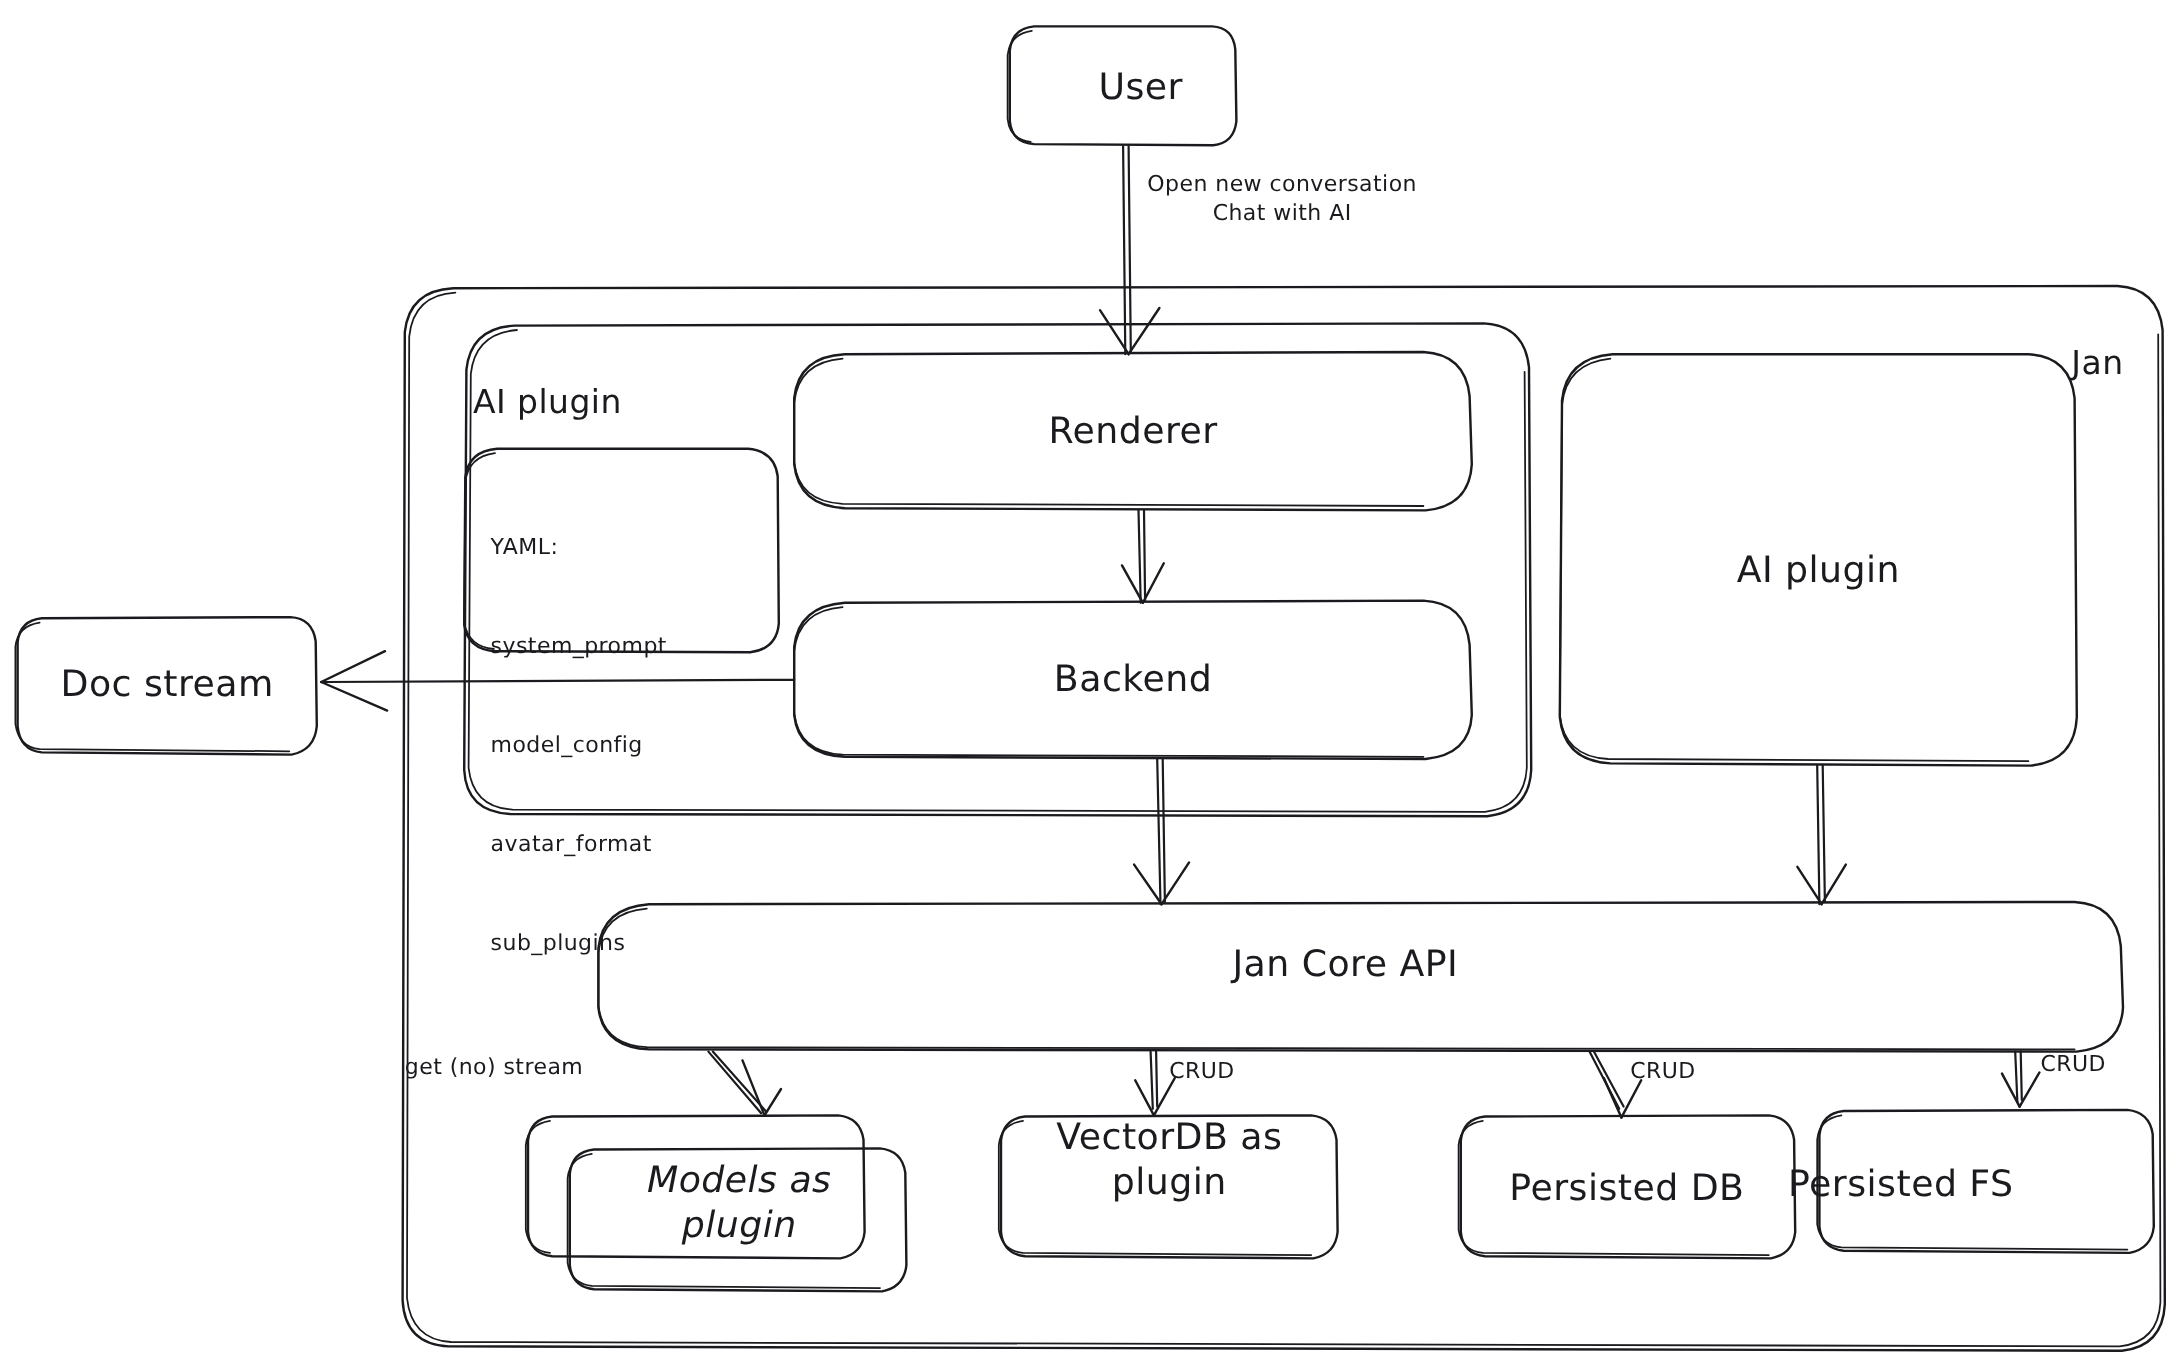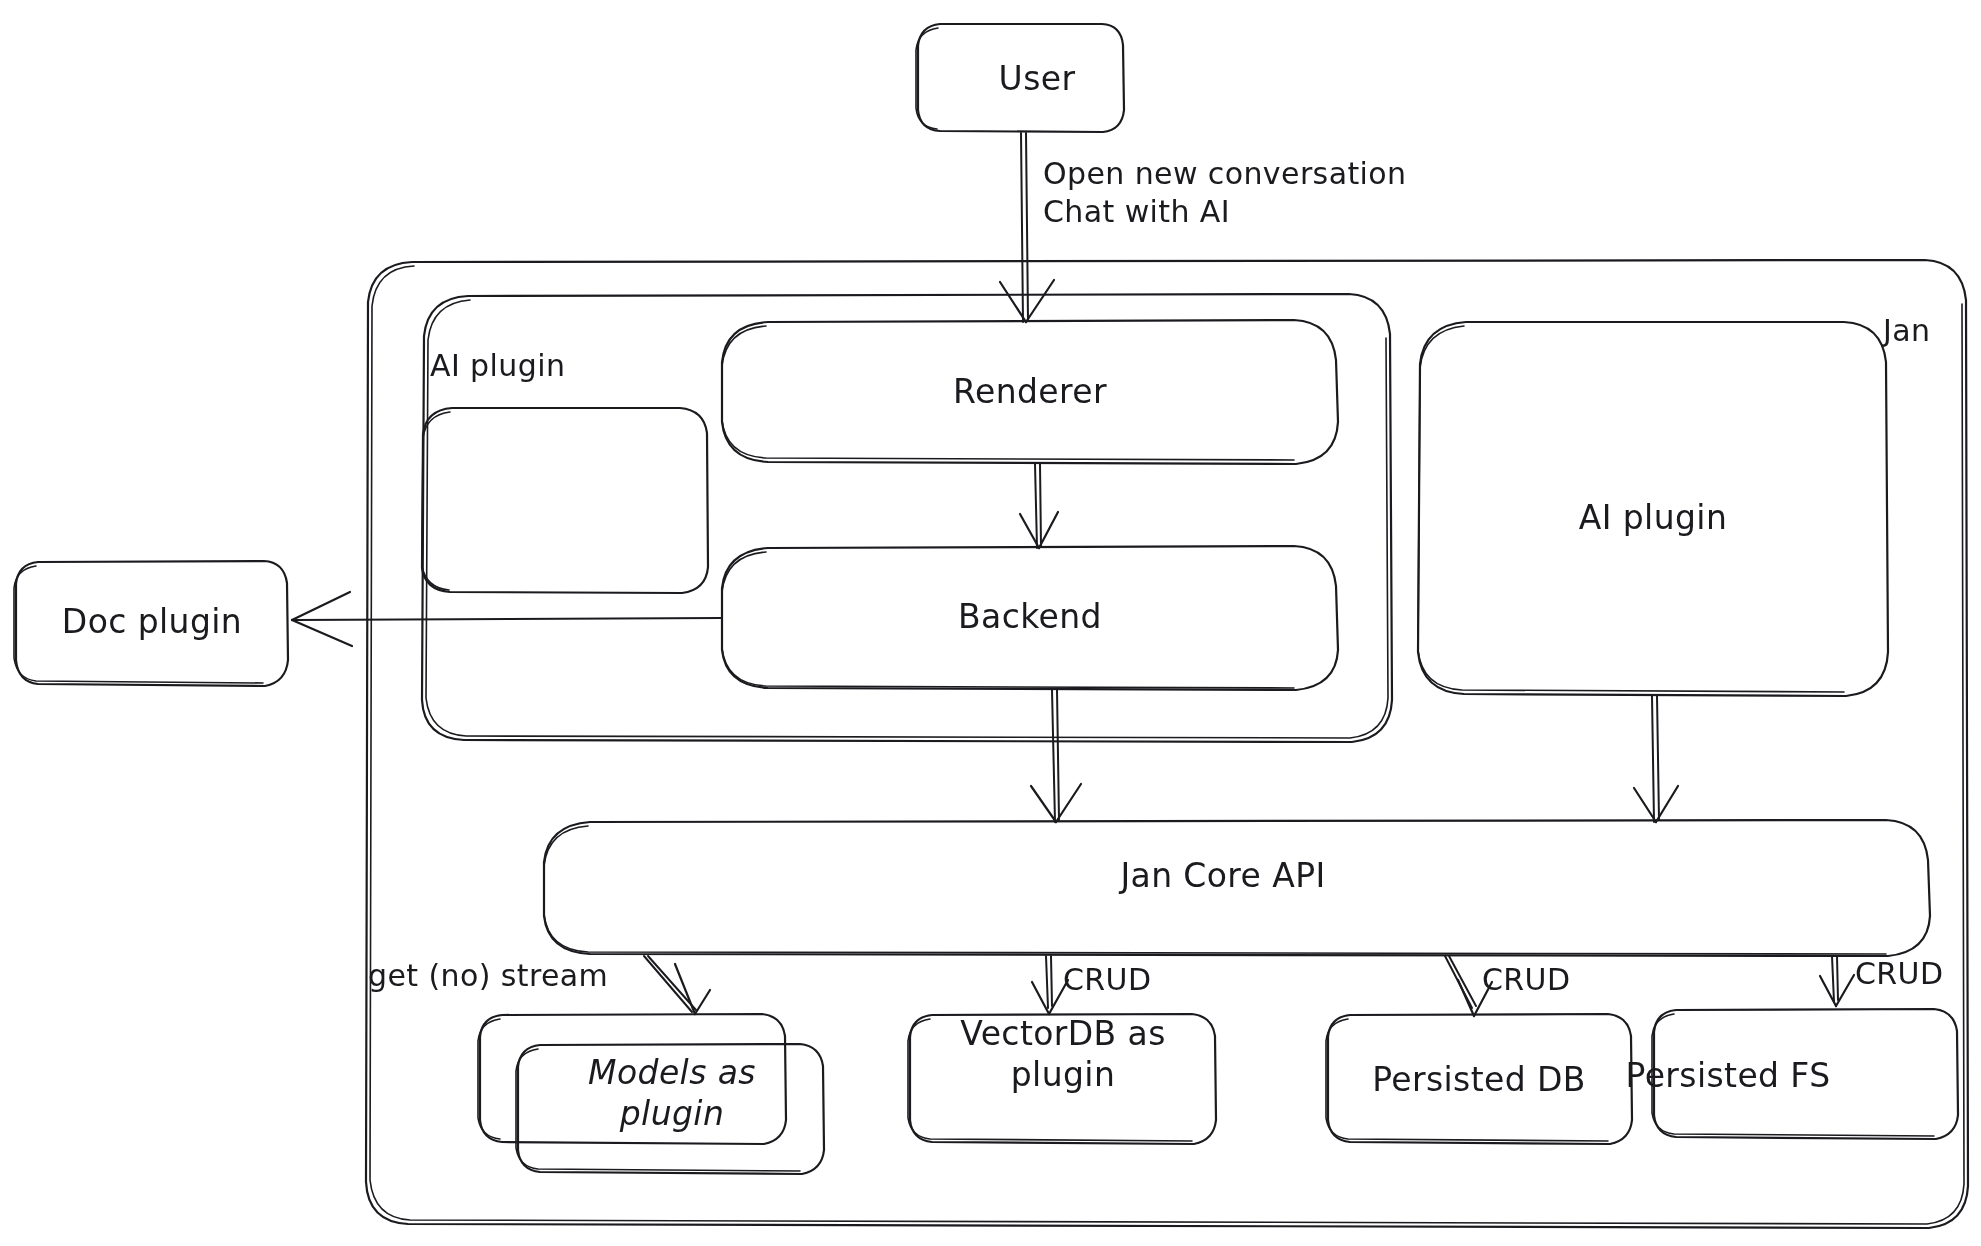--- a/index.html
+++ b/index.html
@@ -69,21 +69,22 @@
     font-size: 33px;
     text-align: center;
     transform: translate(-50%, -50%);
     line-height: 1.25;
   }
   .lbl.group {
     font-size: 30px;
     margin-top: 44px;
   }
   .lbl.edge {
-    font-size: 30px;
+    font-size: 20px;
+    text-align: center;
   }
   .lbl.yaml {
     font-size: 20px;
     line-height: 1.5;
   }
 </style>
 </head>
 <body>
 
 <div id="canvas">
@@ -232,21 +233,21 @@
 
   <div class="lbl edge" style="left:1043px; top:155px;">Open new conversation
 Chat with AI</div>
 
   <div class="lbl node" style="left:1030px; top:392px;">Renderer</div>
 
   <div class="lbl node" style="left:1030px; top:617px;">Backend</div>
 
   <div class="lbl node" style="left:1653px; top:518px;">AI plugin</div>
 
-  <div class="lbl node" style="left:152px; top:622px;">Doc plugin</div>
+  <div class="lbl node" style="left:152px; top:622px;">Doc stream</div>
 
   <div class="lbl node" style="left:1223px; top:876px;">Jan Core API</div>
 
   <div class="lbl node2" style="left:672px; top:1093px;font-style:italic;">Models as
 plugin</div>
 
   <div class="lbl node2" style="left:1063px; top:1054px;">VectorDB as
 plugin</div>
 
   <div class="lbl node" style="left:1479px; top:1080px;">Persisted DB</div>
@@ -254,14 +255,21 @@
   <div class="lbl node" style="left:1728px; top:1076px;">Persisted FS</div>
 
   <div class="lbl edge" style="left:368px; top:957px;">get (no) stream</div>
 
   <div class="lbl edge" style="left:1063px; top:961px;">CRUD</div>
 
   <div class="lbl edge" style="left:1482px; top:961px;">CRUD</div>
 
   <div class="lbl edge" style="left:1855px; top:955px;">CRUD</div>
 
+  <div class="lbl yaml" style="left:446px; top:422px;">
+    <div>YAML:</div>
+    <div>system_prompt</div>
+    <div>model_config</div>
+    <div>avatar_format</div>
+    <div>sub_plugins</div>
+  </div>
 
 </div>
 
 </body></html>

